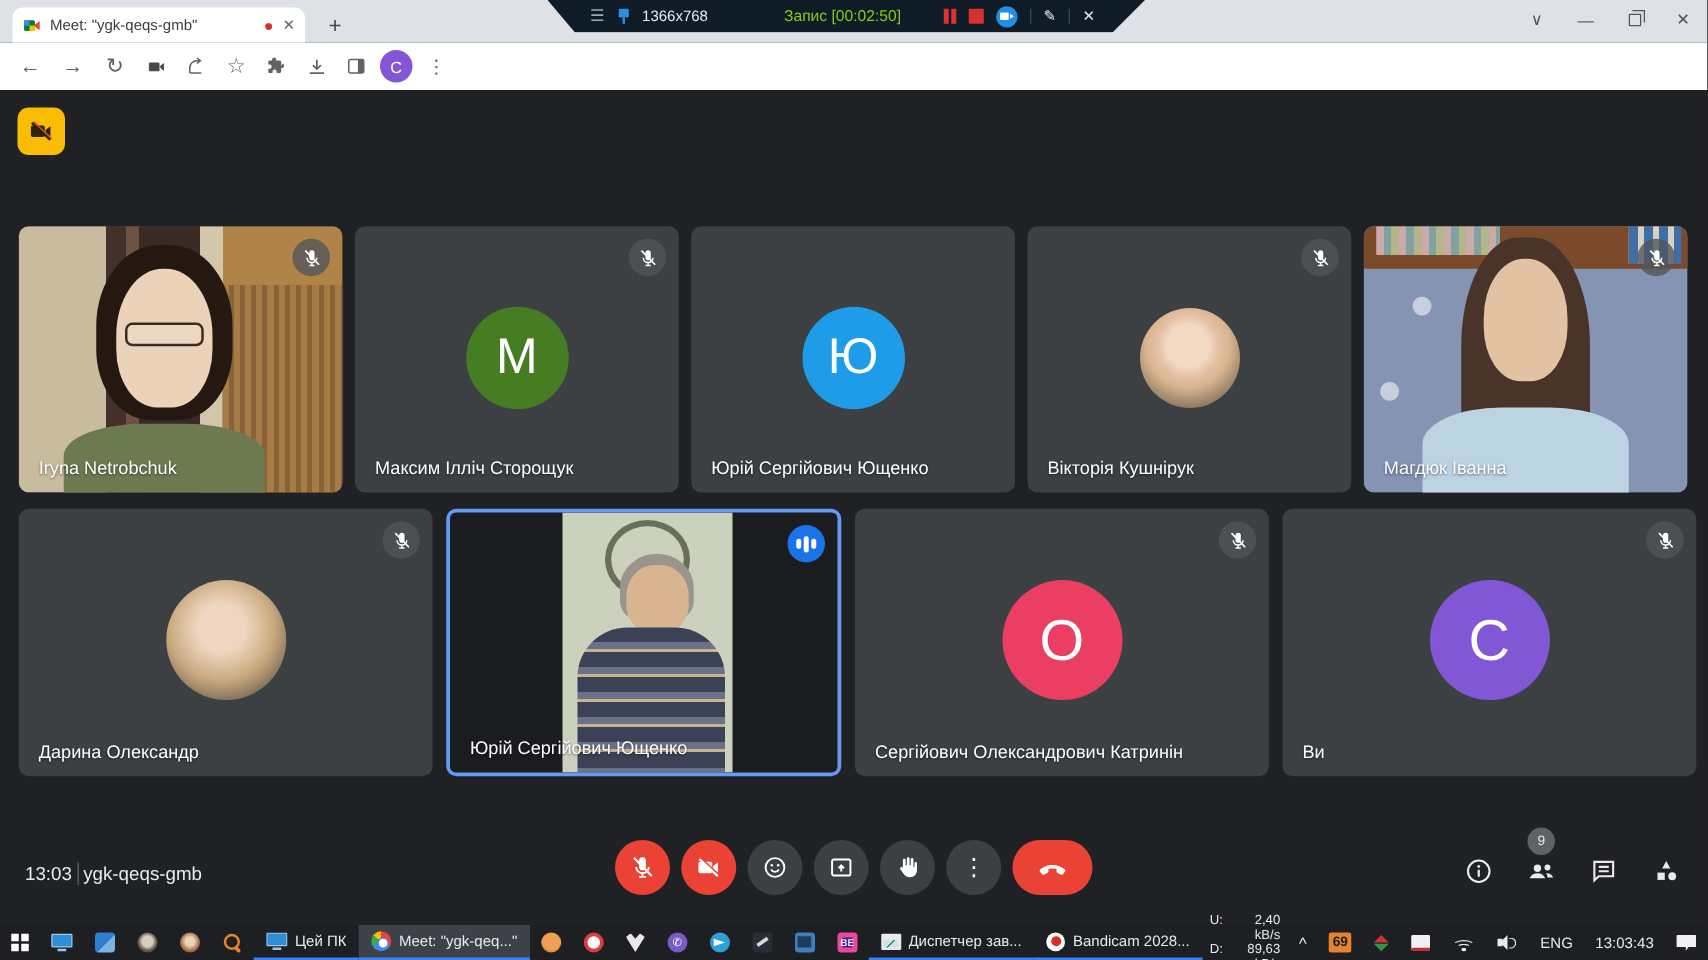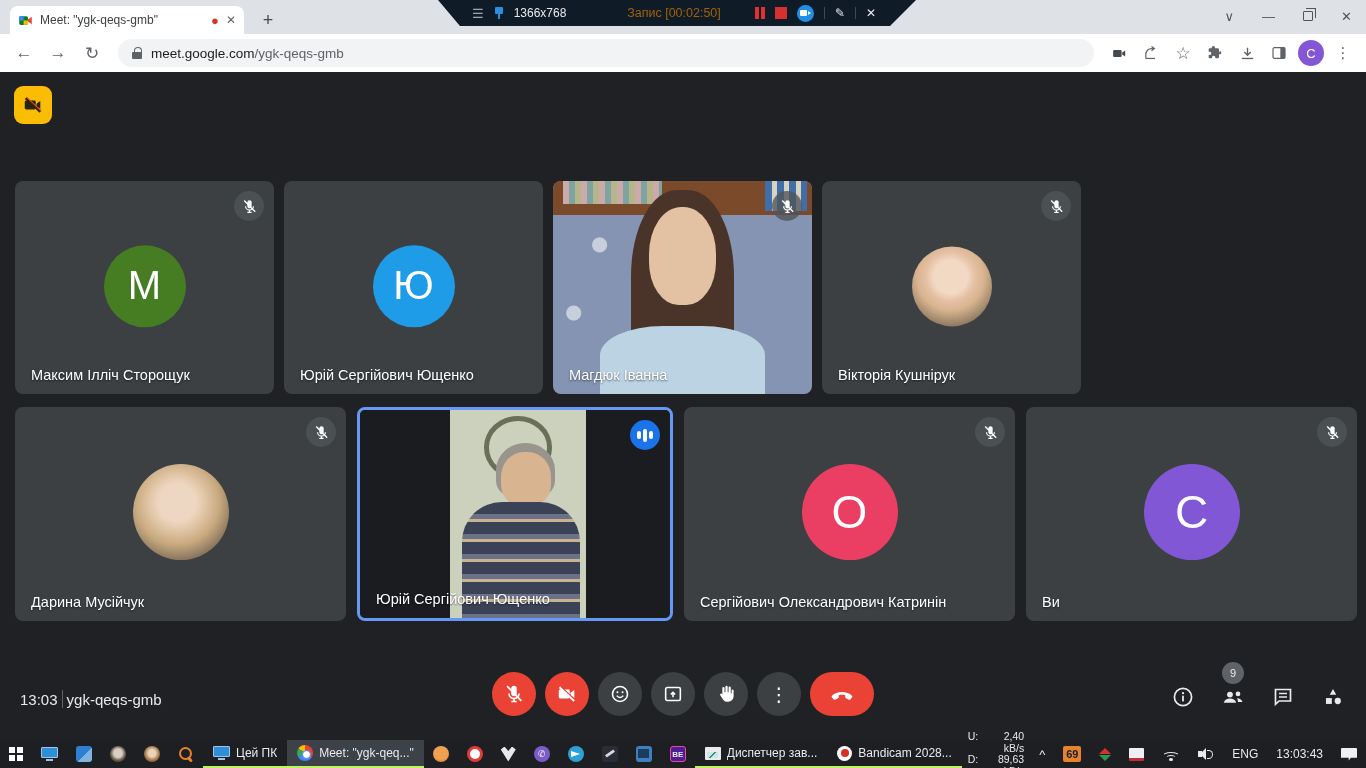--- a/index.html
+++ b/index.html
@@ -23,21 +23,21 @@
 
   
   .bandibar { position:absolute; left:432px; top:0; width:484px; height:26px; background:#101b28;
     z-index:50; clip-path:polygon(6px 0, 100% 0, calc(100% - 26px) 100%, 28px 100%);
     display:flex; align-items:center; padding:0 40px 0 40px; gap:9px; color:#e8eaed; }
   .bandibar .ham { font-size:13px; color:#9aa7b5; }
   .pin-icon { width:12px; height:14px; position:relative; }
   .pin-icon::before { content:""; position:absolute; left:2px; top:1px; width:8px; height:7px; background:#2a8fe0; border-radius:1px; }
   .pin-icon::after { content:""; position:absolute; left:5.3px; top:8px; width:1.6px; height:5px; background:#2a8fe0; }
   .bandi-res { font-size:12px;text-align:center; }
-  .bandi-status { position:absolute; left:0; right:0; text-align:center; font-size:12.5px; color:#a16207; pointer-events:none; }
+  .bandi-status { position:absolute; left:0; right:0; text-align:center; font-size:12.5px; color:#84cc16; pointer-events:none; }
   .bandi-right { margin-left:auto; display:flex; align-items:center; gap:10px; }
   .pause-ic { display:flex; gap:2.5px; }
   .pause-ic i { width:3.5px; height:12px; background:#e03131; }
   .stop-ic { width:12px; height:12px; background:#d63030; }
   .cam-circ { width:17px; height:17px; border-radius:50%; background:#1f8fe8; position:relative; }
   .cam-circ::before { content:""; position:absolute; left:3.5px; top:5.5px; width:7px; height:6px; background:#fff; border-radius:1px; }
   .cam-circ::after { content:""; position:absolute; right:2.5px; top:6px; border-left:3.5px solid #fff;
     border-top:2.5px solid transparent; border-bottom:2.5px solid transparent; }
   .bandi-sep { width:1px; height:12px; background:#3a4a5a; }
   .bandi-glyph { font-size:12px; color:#e8eaed; }
@@ -134,21 +134,21 @@
   .ctl.pill { width:64px; border-radius:22px; }
   .mb-right { position:absolute; right:20px; bottom:30px; display:flex; align-items:center; gap:24px; }
   .mb-right .ric { position:relative; width:26px; height:26px; display:flex; align-items:center; justify-content:center; }
   .count-badge { position:absolute; top:-22px; left:50%; transform:translateX(-50%); width:22px; height:22px;
     border-radius:50%; background:#5f6368; color:#e8eaed; font-size:11px; display:flex; align-items:center; justify-content:center; }
 
   
   .taskbar { position:absolute; left:0; bottom:0; width:1366px; height:28px; background:#1d1f23;
     display:flex; align-items:stretch; color:#e8eaed; font-size:12px; }
   .tb-item { display:flex; align-items:center; justify-content:center; padding:0 9px; gap:6px; }
-  .tb-btn { border-bottom:2px solid #bef264; padding:0 10px; max-width:150px; }
+  .tb-btn { border-bottom:2px solid #3b82f6; padding:0 10px; max-width:150px; }
   .tb-btn.active { background:#3d4148; }
   .tb-btn span { white-space:nowrap; overflow:hidden; text-overflow:ellipsis; font-size:12px; }
   .win-logo { width:14px; height:14px; display:grid; grid-template-columns:6px 6px; grid-template-rows:6px 6px; gap:1.5px; }
   .win-logo i { background:#fff; }
   .ic16 { width:16px; height:16px; border-radius:3px; flex:none; }
   .monitor-ic { position:relative; width:17px; height:14px; }
   .monitor-ic::before { content:""; position:absolute; inset:0 0 3px 0; background:#2f8fd6; border:1.5px solid #9fc6e8; border-radius:1px; }
   .monitor-ic::after { content:""; position:absolute; left:5px; bottom:0; width:7px; height:2px; background:#9fc6e8; }
   .photos-ic { background:linear-gradient(135deg,#2f7fd0 55%,#7fb3e0 55%); }
   .raccoon-ic { border-radius:50%; background:radial-gradient(circle at 50% 45%,#d8cfc2 0 35%,#6b5a48 60%,#3a3028 100%); }
@@ -162,21 +162,21 @@
   .opera-ic { border-radius:50%; border:3.5px solid #e23b3b; background:#fff; width:16px; height:16px; }
   .wolf-ic { width:15px; height:15px; background:#e8e8ea; clip-path:polygon(50% 100%,0 20%,25% 0,50% 30%,75% 0,100% 20%); }
   .viber-ic { border-radius:50%; background:#7b5cc6; color:#fff; font-size:9px; display:flex; align-items:center; justify-content:center; }
   .tg-ic { border-radius:50%; background:#2ea0d8; position:relative; }
   .tg-ic::after { content:""; position:absolute; left:3.5px; top:5px; width:0; height:0;
     border-left:9px solid #fff; border-top:3.5px solid transparent; border-bottom:3.5px solid transparent; }
   .edit-ic { background:#2a2d36; position:relative; }
   .edit-ic::after { content:""; position:absolute; left:3px; top:6px; width:10px; height:3px; background:#d8d8e0; transform:rotate(-35deg); }
   .img-ic { background:#3f7fc0; position:relative; }
   .img-ic::after { content:""; position:absolute; left:2.5px; top:3px; width:11px; height:9px; background:#1c3c5c; }
-  .be-ic { background:#4c1d95; color:#e8eaed; font-size:8px; font-weight:bold; display:flex; align-items:center; justify-content:center; border:1px solid #ec4899; }
+  .be-ic { background:#4c1d95; color:#e8eaed; font-size:8px; font-weight:bold; display:flex; align-items:center; justify-content:center; border:4px solid #ec4899; }
   .tm-ic { position:relative; width:16px; height:13px; background:#e8eaed; border-radius:1px; }
   .tm-ic::after { content:""; position:absolute; left:2px; bottom:2px; width:11px; height:6px;
     background:linear-gradient(135deg,transparent 45%,#2a9a4a 45% 55%,transparent 55%),#cfe2f0; }
   .bandicam-ic { width:15px; height:15px; border-radius:50%; background:#fff; display:flex; align-items:center; justify-content:center; }
   .bandicam-ic i { width:8px; height:8px; border-radius:50%; background:#d93025; }
   .tray { margin-left:auto; display:flex; align-items:center; }
   .net-speeds { display:grid; grid-template-columns:auto auto; column-gap:6px; font-size:10.5px; line-height:11.5px; padding:0 6px; }
   .net-speeds .v { text-align:right; }
   .badge69 { width:18px; height:16px; background:#e8832c; color:#102030; font-size:11px; font-weight:bold;
     display:flex; align-items:center; justify-content:center; border-radius:2px; }
@@ -254,24 +254,20 @@
     <span class="bandi-glyph">✎</span>
     <span class="bandi-sep"></span>
     <span class="bandi-glyph">✕</span>
   </span>
 </div>
 
 <div class="toolbar">
   <span class="nav-glyph">←</span>
   <span class="nav-glyph">→</span>
   <span class="nav-glyph">↻</span>
-  <div class="omnibox">
-    <span class="lock-ic"></span>
-    <span class="url"><span>meet.google.com</span><span class="path">/ygk-qeqs-gmb</span></span>
-  </div>
   <span class="tb-ic">
     <svg width="17" height="17" viewBox="0 0 24 24">
         <rect x="3" y="7" width="12" height="10" rx="1.6" fill="#454a4e"></rect>
         <path d="M15.8 10.6 20 7.6v8.8l-4.2-3z" fill="#454a4e"></path>
       </svg>
   </span>
   <span class="tb-ic">
     <svg width="17" height="17" viewBox="0 0 24 24" fill="none" stroke="#5f6368" stroke-width="1.7">
         <path d="M4 19v-6a8 8 0 0 1 8-8h3"></path>
         <path d="M12 2l4 3-4 3"></path>
@@ -302,69 +298,84 @@
 
 <div class="page">
   <div class="cam-banner">
     <svg width="22" height="22" viewBox="0 0 24 24" color="#2a2408">
         <use href="#sym-cam-off"></use>
       </svg>
   </div>
 
   <div class="row1">
     <div class="tile">
+      <div class="feed feed-iryna">
+        <div class="slats"></div>
+          <div class="hair"></div>
+          <div class="face"></div>
+          <div class="glasses"></div>
+          <div class="sweater"></div>
+      </div>
+      <span class="mic-badge">
+          <svg width="17" height="17" viewBox="0 0 24 24" color="#fff">
+            <use href="#sym-mic-off"></use>
+          </svg>
+        </span>
+      <span class="name">Iryna Netrobchuk</span>
+    </div>
+    <div class="tile">
       <span class="letter-av" style="background: rgb(70, 125, 35);">М</span>
       <span class="mic-badge">
           <svg width="17" height="17" viewBox="0 0 24 24" color="#fff">
             <use href="#sym-mic-off"></use>
           </svg>
         </span>
       <span class="name">Максим Ілліч Сторощук</span>
     </div>
     <div class="tile">
       <span class="letter-av" style="background: rgb(30, 156, 232);">Ю</span>
       <span class="name">Юрій Сергійович Ющенко</span>
+    </div>
+    <div class="tile">
+      <span class="photo-av photo-viktoria"></span>
+      <span class="mic-badge">
+          <svg width="17" height="17" viewBox="0 0 24 24" color="#fff">
+            <use href="#sym-mic-off"></use>
+          </svg>
+        </span>
+      <span class="name">Вікторія Кушнірук</span>
     </div>
     <div class="tile">
       <div class="feed feed-magdyuk">
         <div class="pattern"></div>
           <div class="shelf"></div>
           <div class="books"></div>
           <div class="books2"></div>
         <div class="hair"></div>
           <div class="face"></div>
           <div class="sweater"></div>
       </div>
       <span class="mic-badge">
           <svg width="17" height="17" viewBox="0 0 24 24" color="#fff">
             <use href="#sym-mic-off"></use>
           </svg>
         </span>
       <span class="name">Магдюк Іванна</span>
     </div>
-    <div class="tile">
-      <span class="photo-av photo-viktoria"></span>
-      <span class="mic-badge">
-          <svg width="17" height="17" viewBox="0 0 24 24" color="#fff">
-            <use href="#sym-mic-off"></use>
-          </svg>
-        </span>
-      <span class="name">Вікторія Кушнірук</span>
-    </div>
   </div>
 
   <div class="row2">
     <div class="tile">
       <span class="photo-av photo-darina"></span>
       <span class="mic-badge">
           <svg width="17" height="17" viewBox="0 0 24 24" color="#fff">
             <use href="#sym-mic-off"></use>
           </svg>
         </span>
-      <span class="name">Дарина Мусійчук</span>
+      <span class="name">Дарина Олександр</span>
     </div>
     <div class="tile speaking">
       <div class="feed feed-yurii">
         <div class="video"></div>
           <div class="wreath"></div>
           <div class="hair"></div>
           <div class="face"></div>
           <div class="sweater"></div>
       </div>
       <span class="speak-badge">

